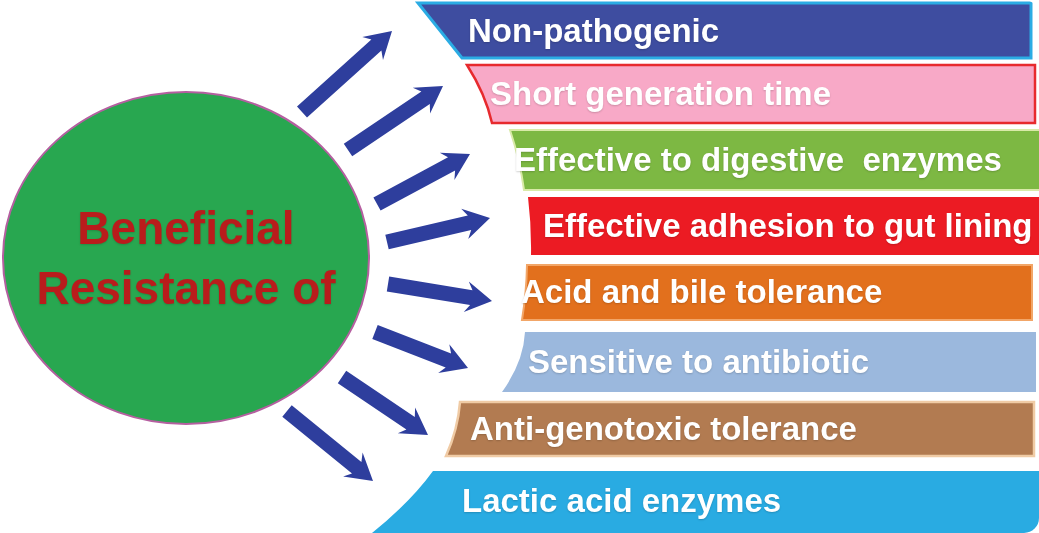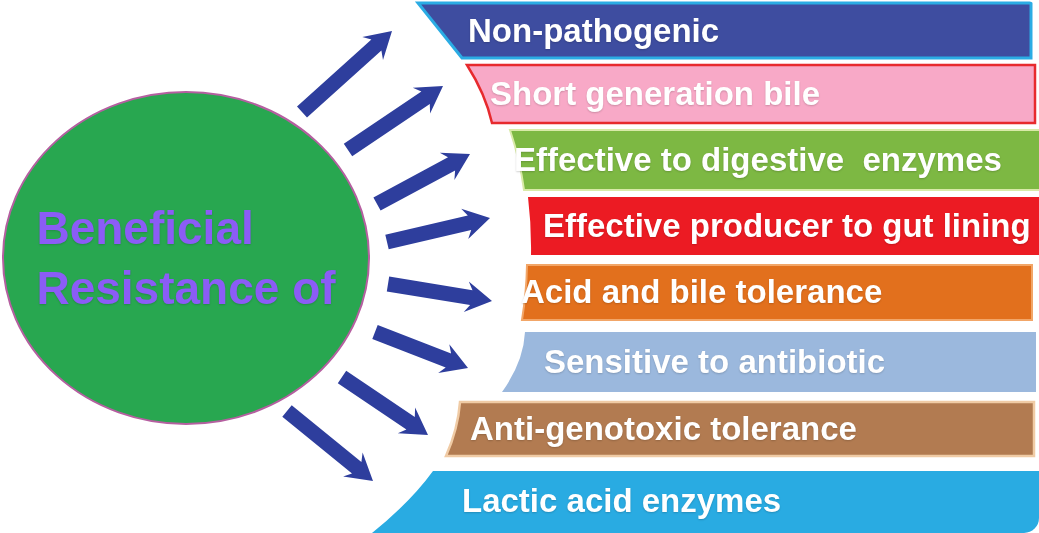--- a/index.html
+++ b/index.html
@@ -21,29 +21,29 @@
     white-space:pre;
     letter-spacing:0px;
     text-shadow:0 1px 2px rgba(0,0,0,0.18);
     pointer-events:none;
   }
   .bL1{left:468px;top:31px;}
   .bL2{left:490px;top:94px;}
   .bL3{left:514px;top:160px;}
   .bL4{left:543px;top:226px;}
   .bL5{left:521px;top:292px;}
-  .bL6{left:528px;top:362px;margin-left:16px;}
+  .bL6{left:528px;top:362px;}
   .bL7{left:470px;top:429px;}
   .bL8{left:462px;top:501px;}
   .circle-label{
     position:absolute;
     left:186px;top:258px;
     transform:translate(-50%,-50%);
-    text-align:left;
-    color:#8b5cf6;
+    text-align:center;
+    color:#b91c1c;
     font-weight:bold;
     font-size:46px;
     line-height:60px;
     white-space:nowrap;
     text-shadow:0 1px 2px rgba(0,0,0,0.15);
     pointer-events:none;
   }
 </style>
 </head>
 <body>
@@ -65,23 +65,23 @@
       <polygon points="380.6,210.6 455.1,170.6 454.4,180.0 470.0,154.0 439.8,152.7 448.0,157.3 373.4,197.4" fill="#2e3e9d"></polygon>
       <polygon points="388.7,249.3 471.2,230.1 468.2,239.0 490.0,218.0 461.2,208.8 467.8,215.5 385.3,234.7" fill="#2e3e9d"></polygon>
       <polygon points="386.8,291.4 470.1,305.0 463.8,312.1 492.0,301.0 468.8,281.5 472.5,290.2 389.2,276.6" fill="#2e3e9d"></polygon>
       <polygon points="372.3,339.0 445.7,367.4 438.2,373.1 468.0,368.0 449.3,344.2 451.1,353.4 377.7,325.0" fill="#2e3e9d"></polygon>
       <polygon points="337.8,383.2 406.4,429.5 397.8,433.3 428.0,435.0 415.1,407.6 414.8,417.0 346.2,370.8" fill="#2e3e9d"></polygon>
       <polygon points="282.3,416.8 352.0,473.6 343.1,476.6 373.0,481.0 362.6,452.6 361.4,461.9 291.7,405.2" fill="#2e3e9d"></polygon>
     </svg>
 
   <div class="labels">
     <div class="bar-label bL1">Non-pathogenic</div>
-    <div class="bar-label bL2">Short generation bile</div>
+    <div class="bar-label bL2">Short generation time</div>
     <div class="bar-label bL3">Effective to digestive  enzymes</div>
-    <div class="bar-label bL4">Effective producer to gut lining</div>
+    <div class="bar-label bL4">Effective adhesion to gut lining</div>
     <div class="bar-label bL5">Acid and bile tolerance</div>
     <div class="bar-label bL6">Sensitive to antibiotic</div>
     <div class="bar-label bL7">Anti-genotoxic tolerance</div>
     <div class="bar-label bL8">Lactic acid enzymes</div>
   </div>
 
   <div class="circle-label">
     <div>Beneficial</div>
     <div>Resistance of</div>
   </div>

